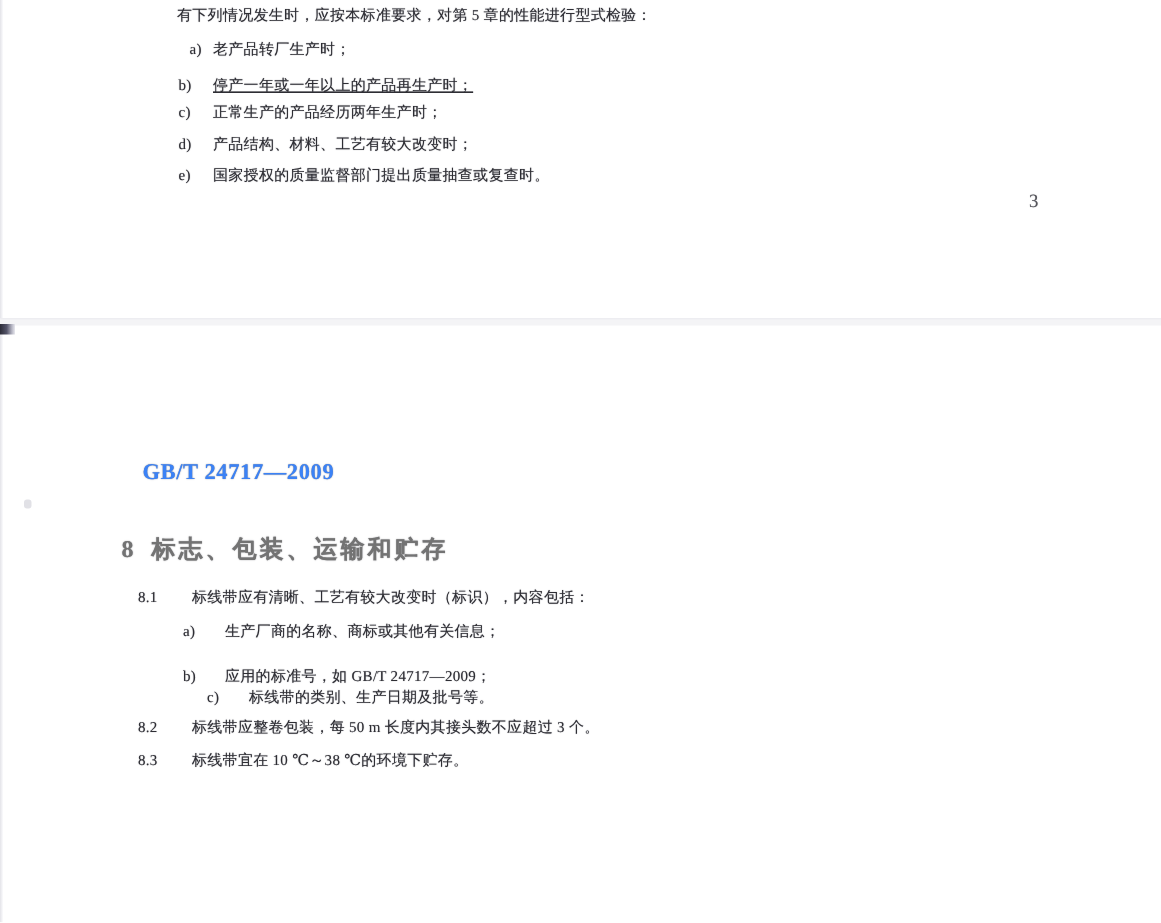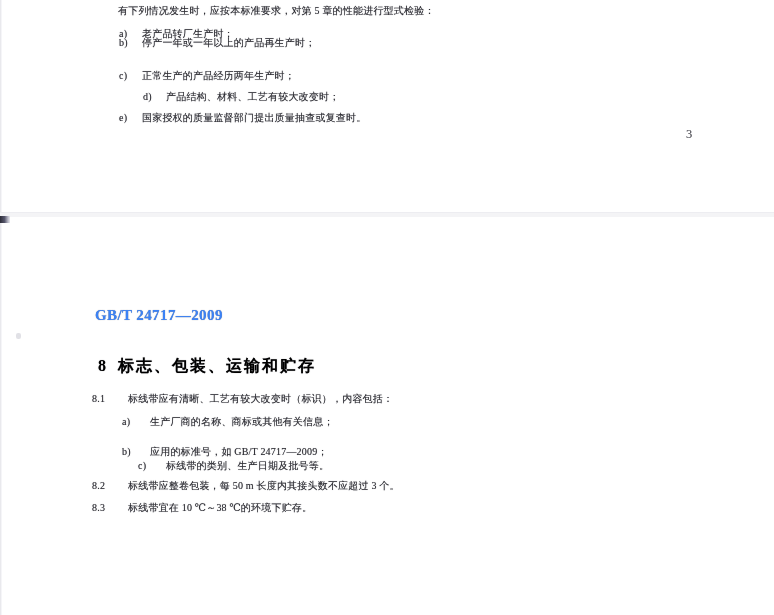--- a/index.html
+++ b/index.html
@@ -63,50 +63,50 @@
     left: 95px; top: 307px;
     font-size: 15px;
     font-weight: bold;
     color: #3b82f6;
     letter-spacing: 0.4px;
     white-space: nowrap;
     text-shadow: 0 0 0.8px rgba(31,31,40,0.6);
   }
   .section-heading {
     position: absolute;
-    left: 98px; top: 356px;
+    left: 81px; top: 356px;
     font-size: 16px;
     font-weight: bold;
-    color: #000000;
+    color: #737373;
     white-space: nowrap;
     text-shadow: 0 0 0.8px rgba(31,31,40,0.6);
   }
   .sec-num { display: inline-block; width: 20px; letter-spacing: 0; }
   .sec-title { letter-spacing: 2px; }
 </style>
 </head>
 <body>
 
 <div class="page">
 
   <div class="edge-line"></div>
 
   <section>
     <div class="t" style="left:118px; top:3px;">有下列情况发生时，应按本标准要求，对第 5 章的性能进行型式检验：</div>
 
-    <div class="t" style="left:119px; top:26px;">
+    <div class="t" style="left:119px; top:26px;text-align:center;">
       <span class="lab-top">a)</span><span>老产品转厂生产时；</span>
     </div>
-    <div class="t" style="left:119px; top:35px;">
+    <div class="t" style="left:119px; top:50px;text-decoration:underline;">
       <span class="lab-top">b)</span><span>停产一年或一年以上的产品再生产时；</span>
     </div>
     <div class="t" style="left:119px; top:68px;">
       <span class="lab-top">c)</span><span>正常生产的产品经历两年生产时；</span>
     </div>
-    <div class="t" style="left:119px; top:89px;margin-left:24px;">
+    <div class="t" style="left:119px; top:89px;">
       <span class="lab-top">d)</span><span>产品结构、材料、工艺有较大改变时；</span>
     </div>
     <div class="t" style="left:119px; top:110px;">
       <span class="lab-top">e)</span><span>国家授权的质量监督部门提出质量抽查或复查时。</span>
     </div>
 
     <div class="page-number">3</div>
   </section>
 
   <div class="page-break"></div>

